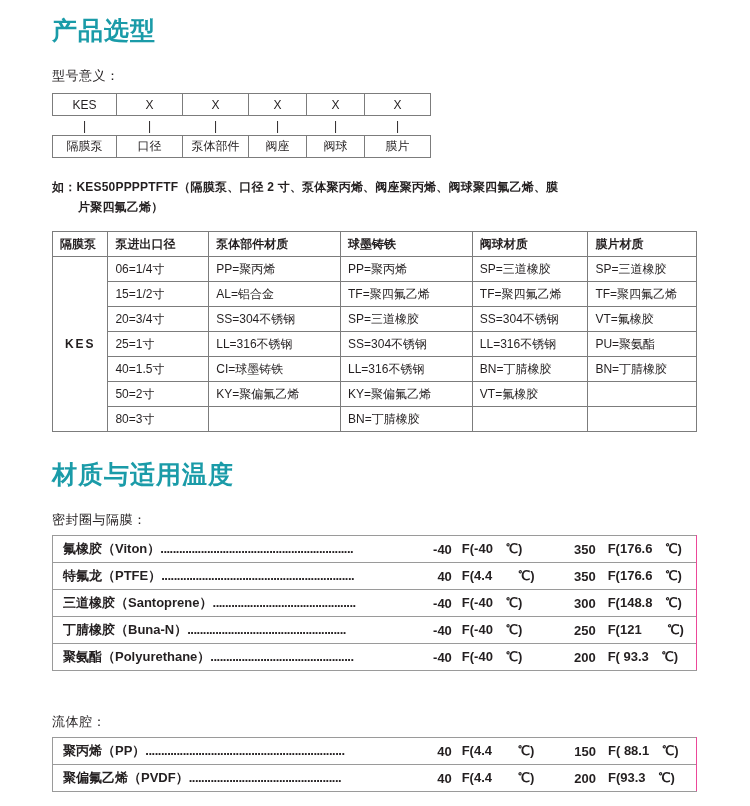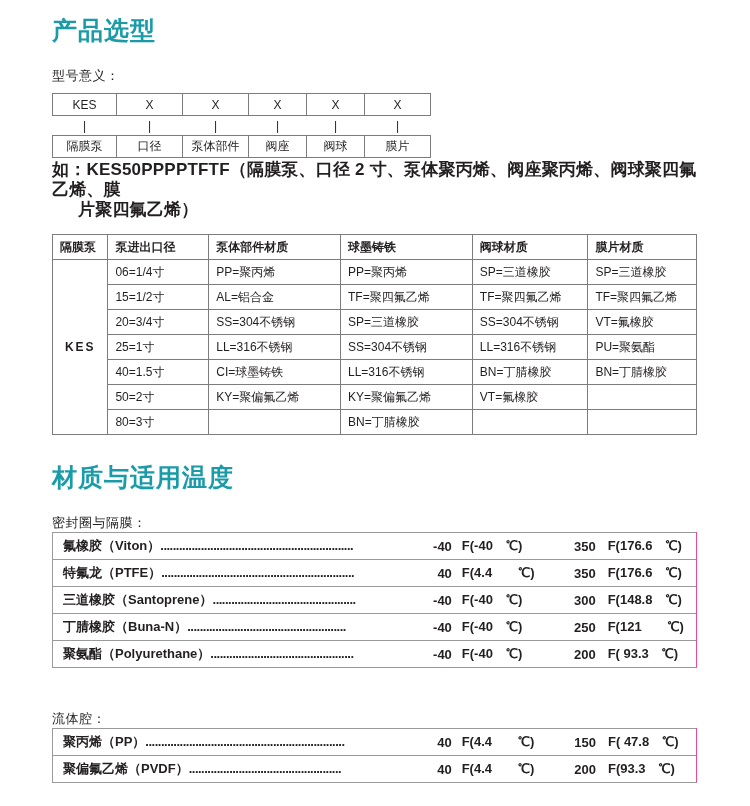--- a/index.html
+++ b/index.html
@@ -63,24 +63,24 @@
   .code-table tr.bar td {
     border-left: none;
     border-right: none;
     border-top: none;
     border-bottom: none;
     height: 20px;
     font-size: 12px;
   }
 
   .example {
-    font-size: 17px;
+    font-size: 12px;
     font-weight: bold;
     line-height: 20px;
-    margin-top: 2px;
+    margin-top: 19px;
     letter-spacing: 0.2px;
   }
   .example .indent { display: block; padding-left: 26px; }
 
   
   .matrix {
     margin-top: 14px;
     font-size: 12px;
     width: 645px;
   }
@@ -100,20 +100,21 @@
   .matrix td.empty { border-left: 1px solid #7c7c7c; }
   .m-c0 { width: 56px; }
   .m-c1 { width: 104px; }
   .m-c2 { width: 136px; }
   .m-c3 { width: 136px; }
   .m-c4 { width: 118px; }
   .m-c5 { width: 110px; }
 
   
   .temp-table {
+    margin-top: 6px;
     width: 645px;
     font-size: 13px;
     border-collapse: collapse;
   }
   .temp-table td {
     border-top: 1px solid #9a9a9a;
     height: 27px;
     padding: 0 2px;
     white-space: nowrap;
     vertical-align: middle;
@@ -292,21 +293,21 @@
 
   <div class="sub-label">流体腔：</div>
 
   <table class="temp-table">
     <tbody>
         <tr>
       <td class="t-name side-l"><span>聚丙烯（PP）</span><span class="dots">................................................................</span></td>
       <td class="t-v1">40</td>
       <td class="t-u1">F(4.4　　℃)</td>
       <td class="t-v2">150</td>
-      <td class="t-u2 side-r">F( 47.8　℃)</td>
+      <td class="t-u2 side-r">F( 88.1　℃)</td>
     </tr>
     <tr>
       <td class="t-name side-l"><span>聚偏氟乙烯（PVDF）</span><span class="dots">.................................................</span></td>
       <td class="t-v1">40</td>
       <td class="t-u1">F(4.4　　℃)</td>
       <td class="t-v2">200</td>
       <td class="t-u2 side-r">F(93.3　℃)</td>
     </tr>
   </tbody>
     </table>

